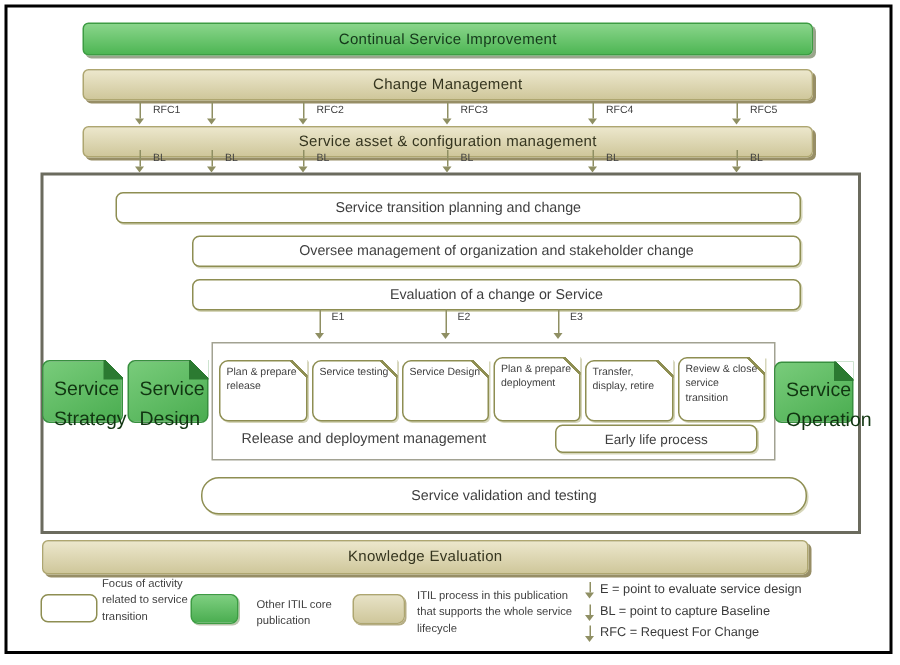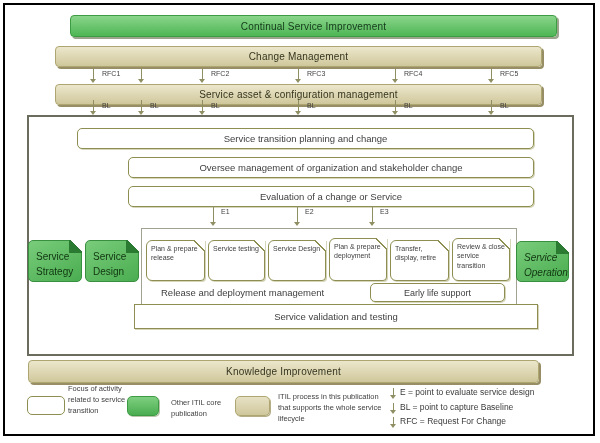--- a/index.html
+++ b/index.html
@@ -4,21 +4,21 @@
 <style>
   html,body{margin:0;padding:0;background:#fff;}
   .page{position:relative;width:600px;height:443px;background:#fff;
         font-family:"Liberation Sans",sans-serif;color:#3f3f3f;overflow:hidden;}
   .frame{position:absolute;left:3px;top:3px;width:588px;height:429px;border:2px solid #000;}
 
   
   .bar{position:absolute;display:flex;align-items:center;justify-content:center;
        border-radius:4px;font-size:10px;letter-spacing:.2px;}
   .bar.green{background:linear-gradient(#8ad58b,#4eb654);border:1px solid #3d9c43;
-             box-shadow:2px 2px 0 #9aa58c;color:#14381a;margin-left:15px;}
+             box-shadow:2px 2px 0 #9aa58c;color:#14381a;}
   .bar.tan{background:linear-gradient(#ece7cc,#cfc79b);border:1px solid #aea670;
            box-shadow:2px 2px 0 #978e66;color:#35351f;}
 
   
   .outer{position:absolute;left:27px;top:115px;width:543px;height:237px;
          border:2px solid #6b6b5e;background:#fff;}
   .inner{position:absolute;left:141px;top:228px;width:374px;height:77px;
          border:1px solid #a2a292;background:#fff;}
 
   
@@ -29,21 +29,21 @@
   
   .doc{position:absolute;background:#fff;border:1px solid #8e8e52;
        border-radius:6px 0 4px 6px;font-size:7px;line-height:1.35;
        padding:3px 3px 2px 4px;box-shadow:1px 1px 0 #d6d6ba;}
   .doc::before{content:"";position:absolute;top:-1px;right:-1px;width:12px;height:12px;
        background:linear-gradient(to bottom left,#fff 42%,#8e8e52 42%,#8e8e52 54%,rgba(0,0,0,0) 54%);}
 
   
   .gtab{position:absolute;background:linear-gradient(150deg,#79cc7b,#4aad50);
         border:1px solid #388f3f;border-radius:5px 0 5px 5px;color:#113511;
-        font-size:10px;line-height:1.5;padding:8px 3px 3px 7px;}
+        font-size:13px;line-height:1.5;padding:8px 3px 3px 7px;}
   .gtab::before{content:"";position:absolute;top:-1px;right:-1px;width:13px;height:13px;
         background:linear-gradient(to bottom left,#fff 45%,#2b7a31 45%);}
 
   
   .va{position:absolute;width:1px;background:#8f8f63;}
   .va::after{content:"";position:absolute;bottom:-4px;left:-3px;width:0;height:0;
        border-left:3px solid transparent;border-right:3px solid transparent;
        border-top:4px solid #8f8f63;}
   .alabel{position:absolute;font-size:7px;color:#3f3f3f;white-space:nowrap;}
 
@@ -117,29 +117,29 @@
 
   <div class="doc" style="left:146px;top:240px;width:50px;height:34px;">Plan &amp; prepare release</div>
   <div class="doc" style="left:208px;top:240px;width:48px;height:34px;">Service testing</div>
   <div class="doc" style="left:268px;top:240px;width:49px;height:34px;">Service Design</div>
   <div class="doc" style="left:329px;top:238px;width:49px;height:36px;">Plan &amp; prepare deployment</div>
   <div class="doc" style="left:390px;top:240px;width:50px;height:34px;">Transfer, display, retire</div>
   <div class="doc" style="left:452px;top:238px;width:49px;height:36px;">Review &amp; close service transition</div>
 
   <div class="txt" style="left:161px;top:287px;font-size:9.5px;">Release and deployment management</div>
 
-  <div class="wbox" style="left:370px;top:283px;width:133px;height:17px;font-size:9px;">Early life support</div>
+  <div class="wbox" style="left:370px;top:283px;width:133px;height:17px;font-size:9px;">Early life process</div>
 
   <div class="gtab" style="left:28px;top:240px;width:42px;height:29px;">Service Strategy</div>
   <div class="gtab" style="left:85px;top:240px;width:42px;height:29px;">Service Design</div>
-  <div class="gtab" style="left:516px;top:241px;width:41px;height:28px;font-style:italic;">Service Operation</div>
+  <div class="gtab" style="left:516px;top:241px;width:41px;height:28px;">Service Operation</div>
 
-  <div class="wbox" style="left:134px;top:304px;width:402px;height:23px;border-radius:0;">Service validation and testing</div>
+  <div class="wbox" style="left:134px;top:318px;width:402px;height:23px;border-radius:12px;">Service validation and testing</div>
 
-  <div class="bar tan" style="left:28px;top:360px;width:509px;height:21px;">Knowledge Improvement</div>
+  <div class="bar tan" style="left:28px;top:360px;width:509px;height:21px;">Knowledge Evaluation</div>
 
   <div class="sw white" style="left:27px;top:396px;width:36px;height:17px;"></div>
   <div class="txt" style="left:68px;top:384px;width:62px;font-size:7.5px;line-height:1.45;">Focus of activity related to service transition</div>
 
   <div class="sw green" style="left:127px;top:396px;width:30px;height:18px;"></div>
   <div class="txt" style="left:171px;top:398px;width:60px;font-size:7.5px;line-height:1.45;">Other ITIL core publication</div>
 
   <div class="sw tan" style="left:235px;top:396px;width:33px;height:18px;"></div>
   <div class="txt" style="left:278px;top:392px;width:112px;font-size:7.5px;line-height:1.45;">ITIL process in this publication that supports the whole service lifecycle</div>
 

